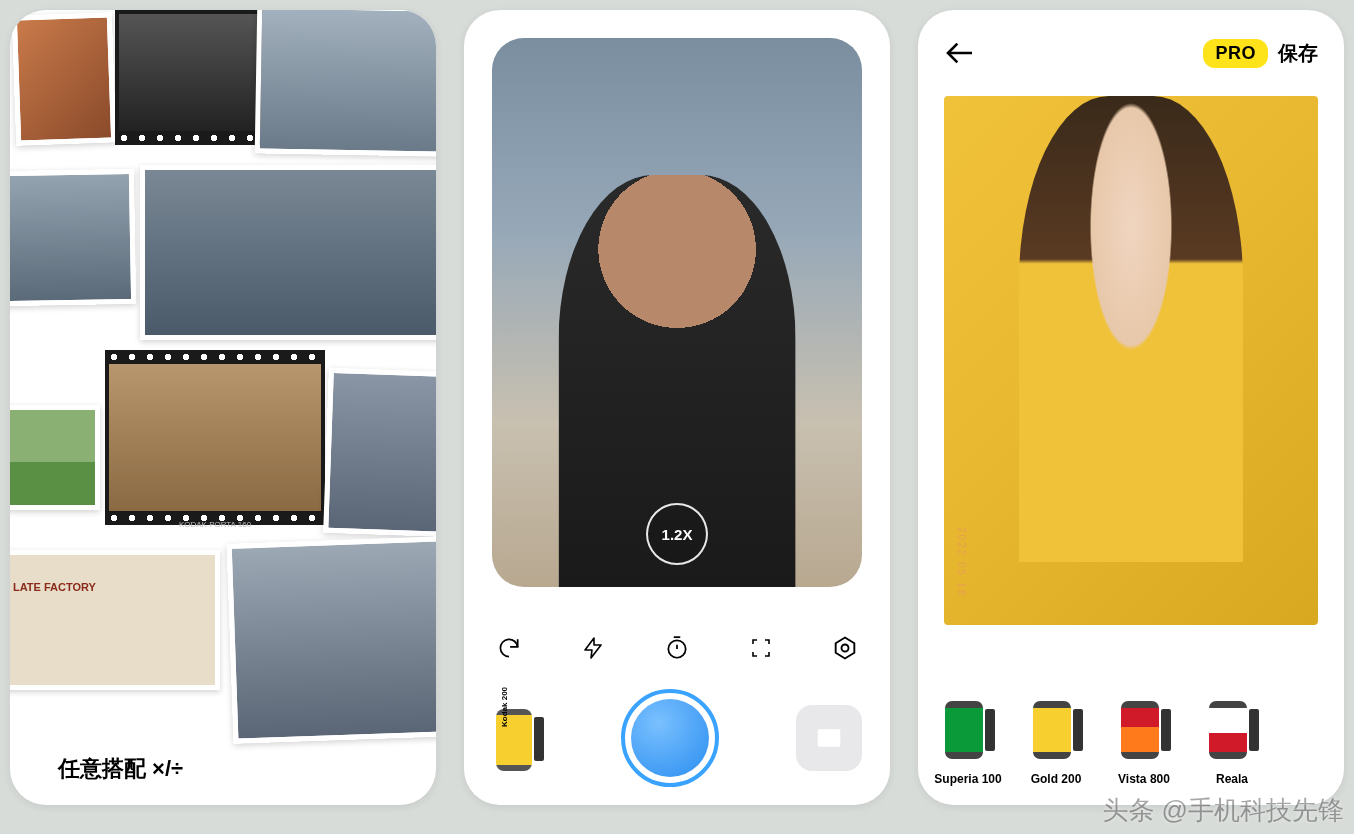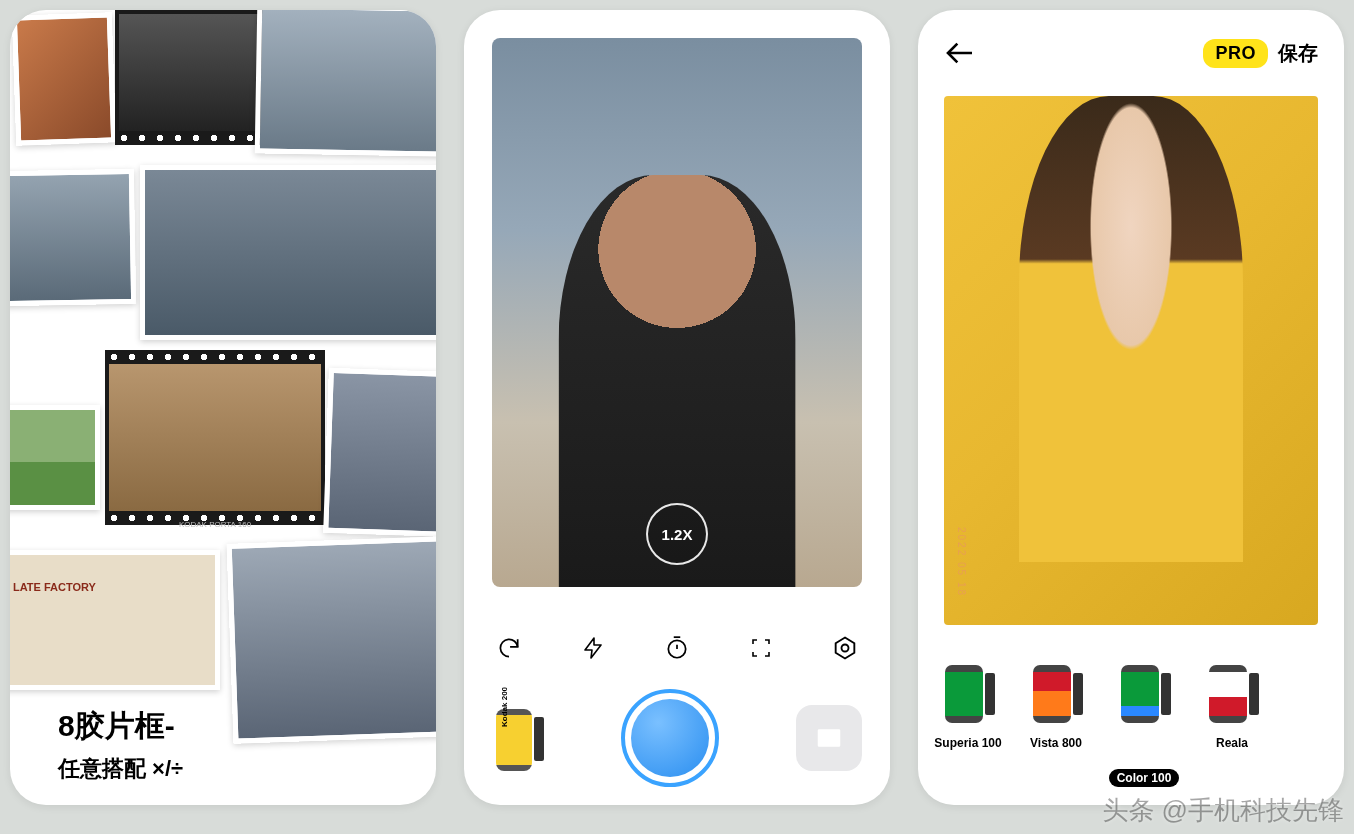--- a/index.html
+++ b/index.html
@@ -51,21 +51,21 @@
 .tagline {
   position:absolute; left:48px; bottom:18px;
   font-weight:900; color:#000; line-height:1.65;
 }
 .tagline .l1{ font-size:32px; } .tagline .l2{ font-size:30px; } .tagline .l3{ font-size:22px; }
 .tagline .op{ font-weight:900; }
 
 
 .cam .viewfinder {
   position:absolute; top:28px; left:28px; right:28px; bottom:218px;
-  border-radius:8px; overflow:hidden;
+  border-radius:32px; overflow:hidden;
   background:linear-gradient(180deg,#7a8ea0 0%,#96a8b8 35%,#c8c0b0 70%,#b8a890 100%);
 }
 .boy {
   position:absolute; bottom:0; left:50%; transform:translateX(-50%);
   width:64%; height:75%;
   background: radial-gradient(circle at 50% 18%,#b8886a 0,#b8886a 22%,transparent 22%),
               linear-gradient(#2a2a2a,#1a1a1a);
   border-radius:40% 40% 0 0;
 }
 .zoom-badge {
@@ -186,23 +186,20 @@
       <span class="film-label">KODAK PORTA 160</span>
     </div>
     <div class="thumb t7"></div>
     <div class="thumb t8"></div>
     <div class="thumb t9"></div>
     <div class="thumb t10">
       <div style="font-size:11px;font-weight:700;color:#8a2a1a;padding:26px 8px;">LATE FACTORY</div>
     </div>
 
     <div class="tagline">
-      <div class="l2">
-        <span>8</span><span>胶片框</span><span class="op">-</span>
-      </div>
       <div class="l3">
         <span>任意搭配</span><span class="op"> ×/÷</span>
       </div>
     </div>
   </div>
 </div>
 
 <div class="phone cam">
   <div class="viewfinder">
     <div class="boy"></div>
@@ -277,28 +274,28 @@
   <div class="preview">
     <div class="portrait"></div>
     <div class="stamp">2022 05 18</div>
   </div>
 
   <div class="film-tray" id="film-tray">
       <div class="film-item"><div class="can c-superia">
           <div class="b"></div>
           <div class="sp"></div>
         </div><span class="name">Superia 100</span></div>
+      <div class="film-item"><div class="can c-gold">
+          <div class="b"></div>
+          <div class="sp"></div>
+        </div><span class="name">Gold 200</span></div>
       <div class="film-item"><div class="can c-vista">
           <div class="b"></div>
           <div class="sp"></div>
         </div><span class="name">Vista 800</span></div>
-      <div class="film-item selected"><div class="can c-color">
-          <div class="b"></div>
-          <div class="sp"></div>
-        </div><span class="name">Color 100</span></div>
       <div class="film-item"><div class="can c-reala">
           <div class="b"></div>
           <div class="sp"></div>
         </div><span class="name">Reala</span></div>
     </div>
 </div>
 
 <div class="watermark">头条 @手机科技先锋</div>
 
 </body></html>

